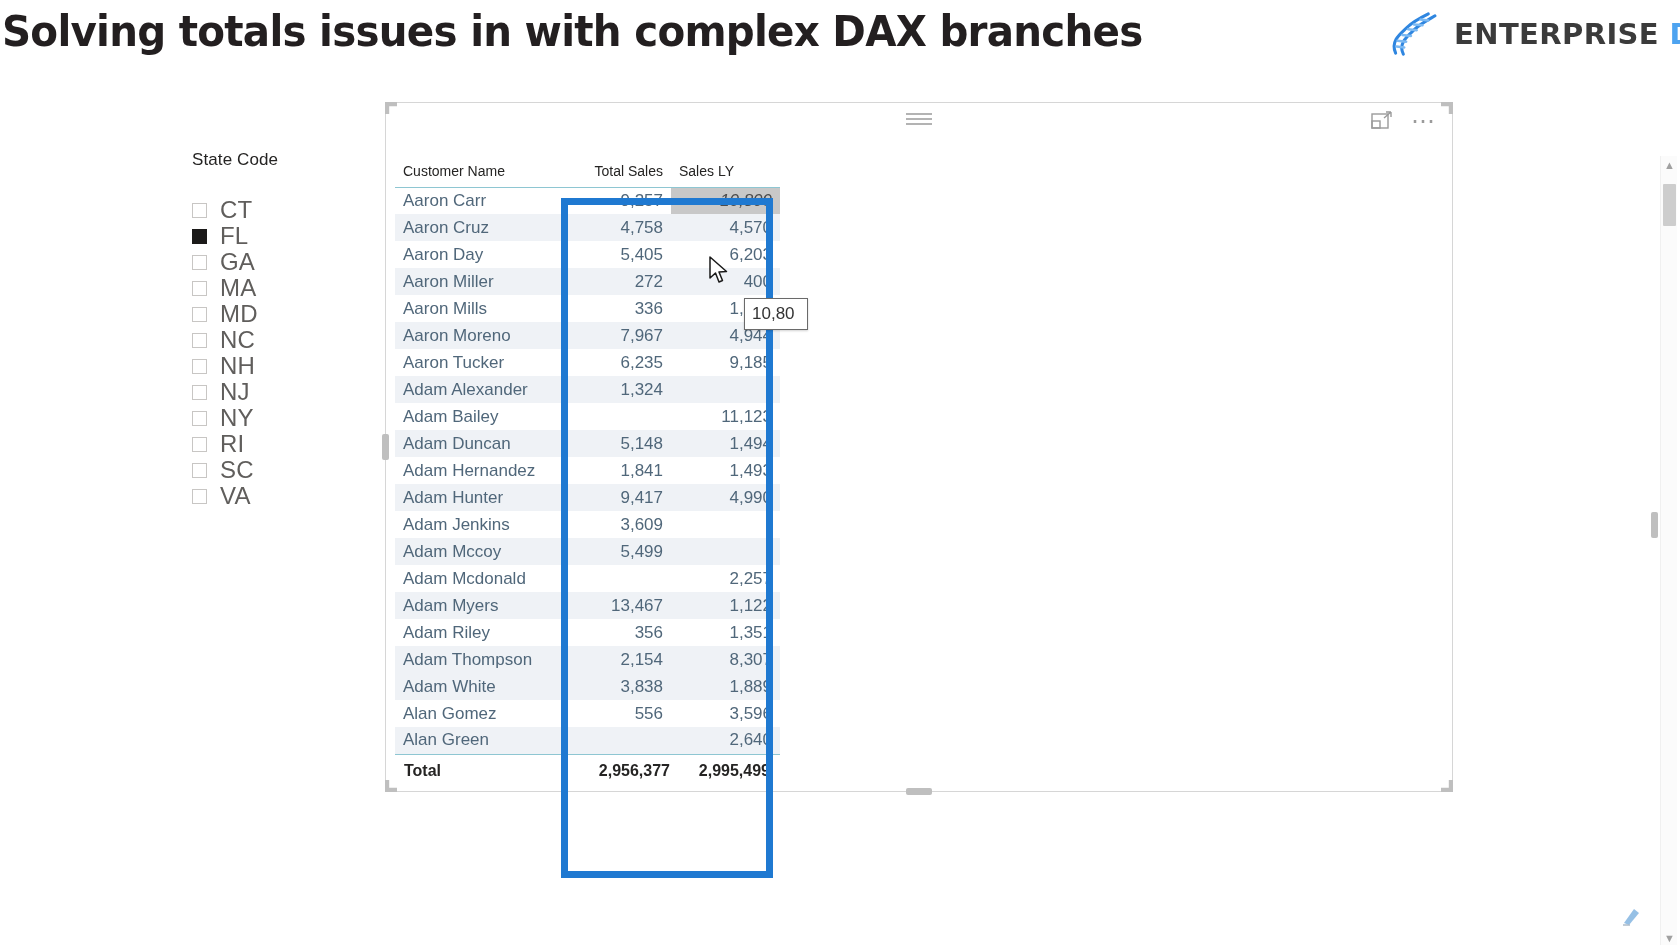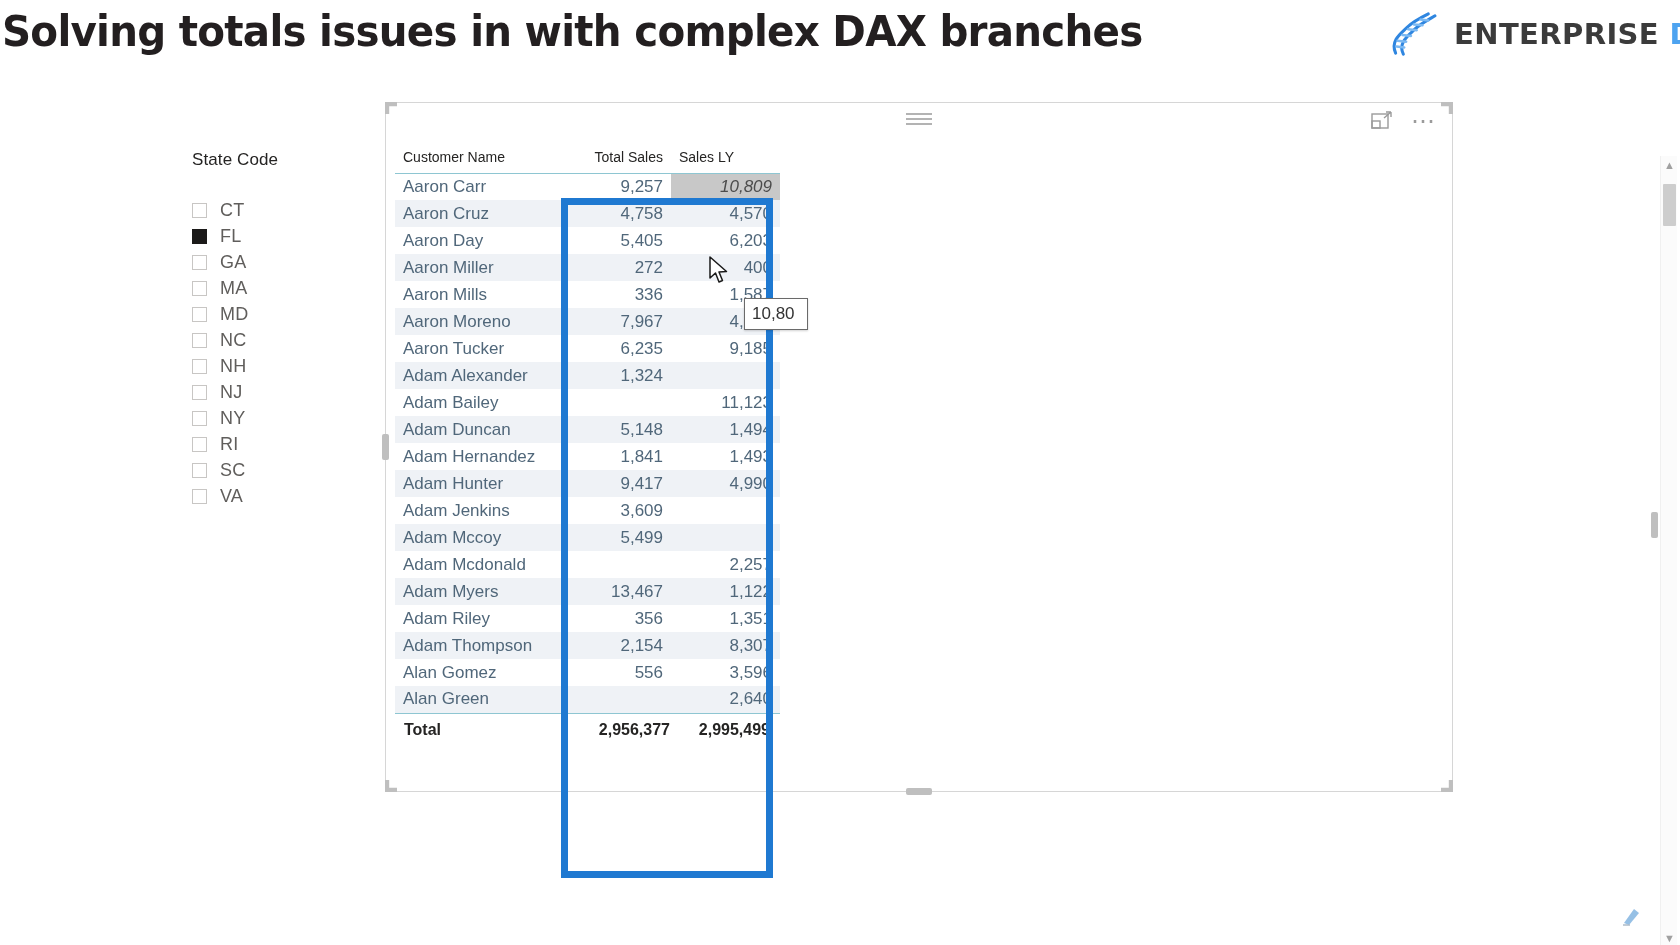--- a/index.html
+++ b/index.html
@@ -86,21 +86,21 @@
     border: 1.4px solid #c8c6c4;
     background: #ffffff;
     flex: none;
     margin-right: 13px;
   }
   .slicer-item.checked .slicer-box {
     background: #1b1a19;
     border-color: #1b1a19;
   }
   .slicer-label {
-    font-size: 18px;
+    font-size: 24px;
     color: #605e5c;
     letter-spacing: 0.2px;
   }
 
   
   #visual-frame {
     position: absolute;
     left: 385px; top: 30px;
     width: 1068px; height: 690px;
     border: 1px solid #d6d6d6;
@@ -141,21 +141,21 @@
     color: #9b9b9b;
     font-size: 24px;
     line-height: 14px;
     letter-spacing: 3px;
     cursor: pointer;
   }
 
   
   #table-wrap {
     position: absolute;
-    left: 9px; top: 32px;
+    left: 9px; top: 46px;
     width: 978px;
     height: 638px;
   }
   #data-table {
     border-collapse: collapse;
     width: 385px;
     table-layout: fixed;
     font-size: 17px;
   }
   #data-table col.c-name  { width: 168px; }
@@ -475,20 +475,25 @@
               <tr>
                 <td class="c-name">Adam Riley</td>
                 <td class="c-total">356</td>
                 <td class="c-ly">1,351</td>
               </tr>
               <tr class="alt">
                 <td class="c-name">Adam Thompson</td>
                 <td class="c-total">2,154</td>
                 <td class="c-ly">8,307</td>
               </tr>
+              <tr class="alt">
+                <td class="c-name">Adam White</td>
+                <td class="c-total">3,838</td>
+                <td class="c-ly">1,889</td>
+              </tr>
               <tr>
                 <td class="c-name">Alan Gomez</td>
                 <td class="c-total">556</td>
                 <td class="c-ly">3,596</td>
               </tr>
               <tr class="alt">
                 <td class="c-name">Alan Green</td>
                 <td class="c-total"></td>
                 <td class="c-ly">2,640</td>
               </tr>

